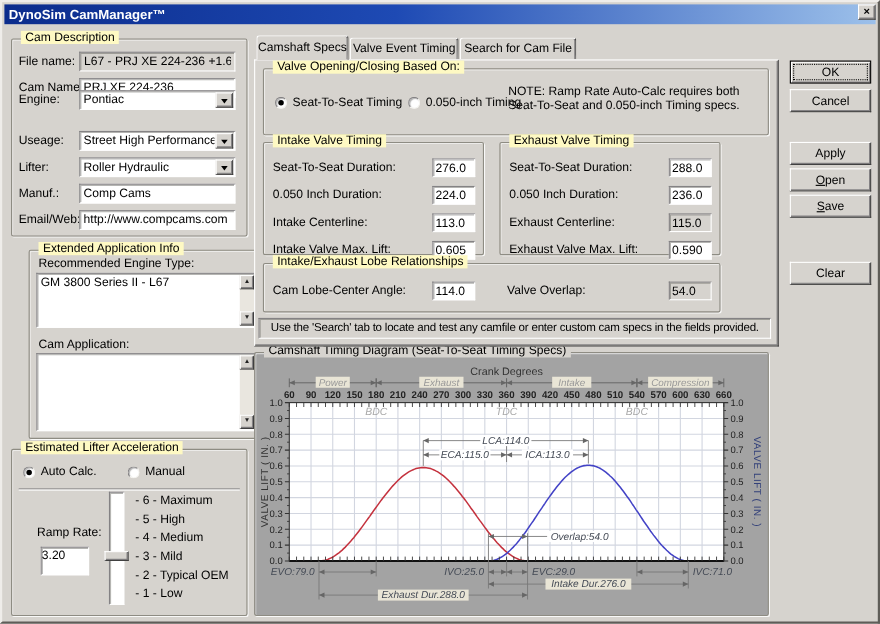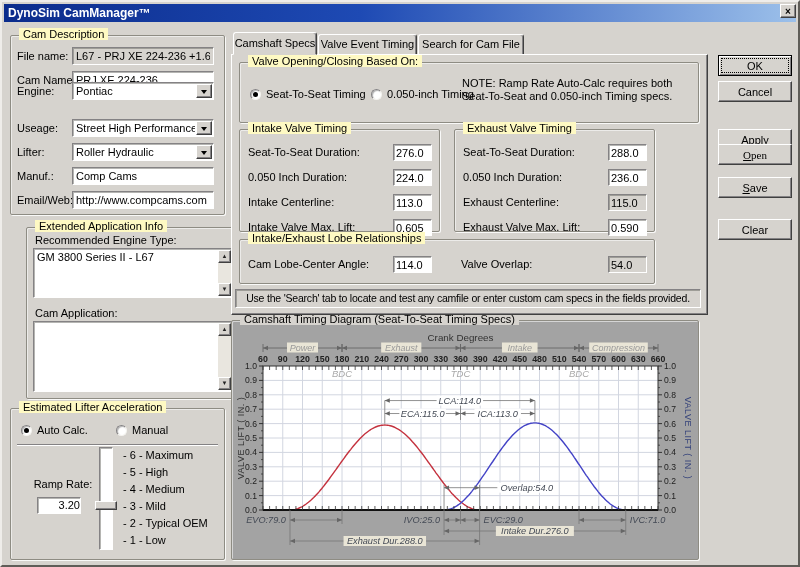--- a/index.html
+++ b/index.html
@@ -37,21 +37,21 @@
       border:1px solid #848284;border-bottom-color:#f4f3ef;border-right-color:#f4f3ef;
       box-shadow:inset 1px 1px 1px rgba(0,0,0,.3);vertical-align:middle;}
   .radio .dot{display:none;width:5px;height:5px;border-radius:50%;background:#000;margin:2px 0 0 2px;}
   .radio.checked .dot{display:block;}
   .rlabel{vertical-align:middle;padding-left:5px;}
   .etchline{position:absolute;left:6px;right:6px;height:2px;border-top:1px solid #848284;border-bottom:1px solid #fff;}
   .slabel{position:absolute;left:112px;height:13px;white-space:nowrap;}
   .track{position:absolute;left:88px;top:38px;width:14px;height:103px;}
   .thumb{position:absolute;left:84px;width:22px;height:9px;background:#d6d3ce;border:1px solid;
       border-color:#fff #404040 #404040 #fff;box-shadow:inset -1px -1px 0 #848284;}
-  .rrbox{position:absolute;left:26px;top:88px;width:44px;height:17px;text-align:right;line-height:15px;}
+  .rrbox{position:absolute;left:26px;top:88px;width:44px;height:26px;text-align:left;line-height:15px;}
   .tab{position:absolute;background:#d6d3ce;border:1px solid;border-color:#fff #404040 #d6d3ce #fff;
       box-shadow:inset -1px 0 0 #848284;border-radius:3px 3px 0 0;text-align:center;z-index:3;}
   .tab.inactive{border-bottom:none;z-index:1;line-height:19px;}
   .tab.active{line-height:21px;}
   .panel{position:absolute;left:229px;top:52px;width:477px;height:261px;background:#d6d3ce;
       border:1px solid;border-color:#fff #404040 #404040 #fff;box-shadow:inset -1px -1px 0 #848284;z-index:2;}
   .trow{position:absolute;left:8px;right:8px;height:17px;}
   .trow .tl{position:absolute;left:0;top:2px;white-space:nowrap;}
   .vbox{position:absolute;width:39px;height:17px;font:11px "Liberation Sans",sans-serif;padding:0 2px;outline:none;}
   .hint{position:absolute;left:233px;top:287px;width:466px;height:19px;background:#d6d3ce;
@@ -578,17 +578,17 @@
           <polygon points="52.99166666666667,209 57.99166666666667,206.7 57.99166666666667,211.3" fill="#666"></polygon>
           <polygon points="242.59166666666667,209 237.59166666666667,206.7 237.59166666666667,211.3" fill="#666"></polygon>
           <rect x="106.54166666666666" y="204" width="82.5" height="10" fill="#e9e5d6"></rect>
           <text x="147.79166666666666" y="212" class="ann" text-anchor="middle">Exhaust Dur.288.0</text>
         </svg></div>
   </div>
 
   <button class="btn primary" style="top:53px;">OK</button>
   <button class="btn" style="top:79px;">Cancel</button>
   <button class="btn" style="top:127px;text-align:center;">Apply</button>
-  <button class="btn" style="top:142px;font-family:Liberation Serif, serif;"><span class="u">O</span><span>pen</span></button>
+  <button class="btn" style="top:151px;"><span class="u">O</span><span>pen</span></button>
   <button class="btn" style="top:175px;"><span class="u">S</span><span>ave</span></button>
-  <button class="btn" style="top:217px;">Clear</button>
+  <button class="btn" style="top:236px;">Clear</button>
 
 </div>
 
 </body></html>

